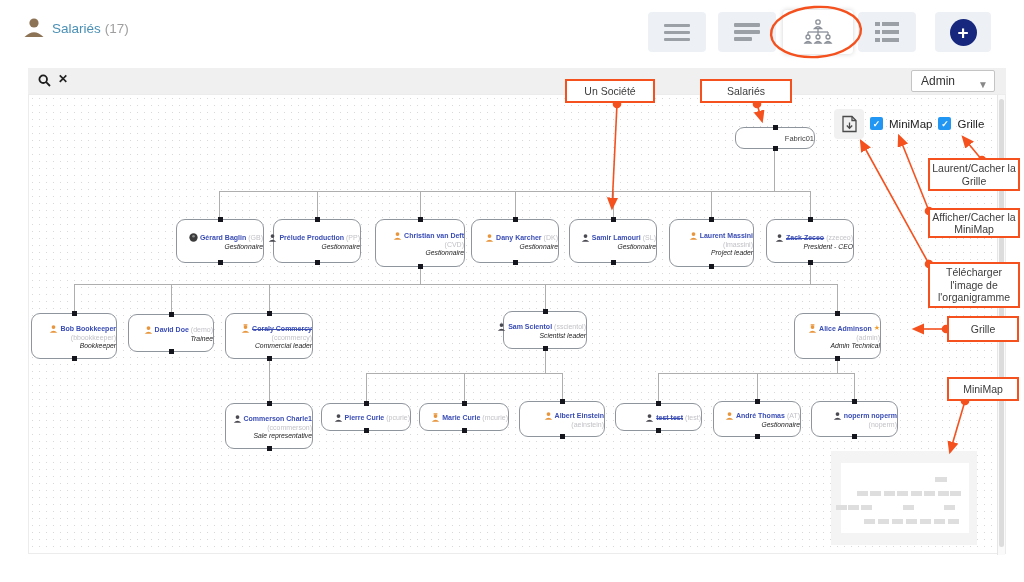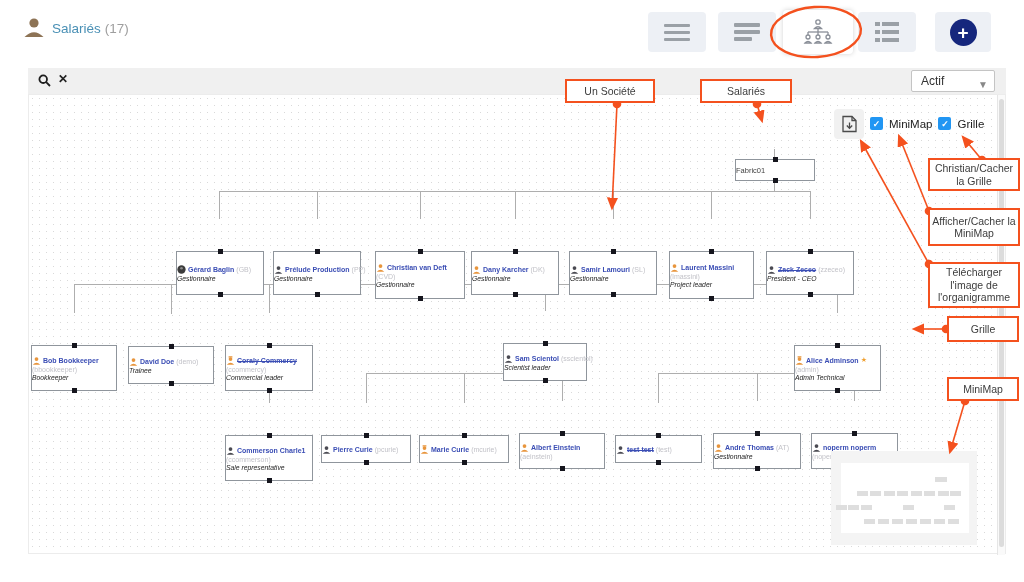--- a/index.html
+++ b/index.html
@@ -24,22 +24,22 @@
   #status-select { position:absolute; right:11px; top:2px; width:84px; height:22px; background:#fff; border:1px solid #c4c4c4; border-radius:2px; font-size:12px; color:#333; line-height:20px; padding-left:9px; cursor:pointer; }
   #status-caret { position:absolute; right:6px; top:4px; color:#888; font-size:10px; }
 
   
   #canvas { position:absolute; left:28px; top:94px; width:978px; height:460px; background:#fff;
     background-image:radial-gradient(#d9d9d9 0.8px, transparent 0.9px); background-size:7px 7px;
     border:1px solid #ececec; }
   #v-scrollbar { position:absolute; right:0; top:0; width:8px; height:460px; background:#fafafa; border-left:1px solid #e6e6e6; }
   #v-thumb { position:absolute; right:1px; top:4px; width:5px; height:448px; background:#dcdcdc; border-radius:3px; }
 
-  .org-card { position:absolute; background:#fff; border:1.5px solid #8f959c; border-radius:0;
-    display:flex; flex-direction:column; align-items:flex-start; justify-content:center; gap:1px; cursor:pointer;margin-top:32px; }
+  .org-card { position:absolute; background:#fff; border:1.5px solid #8f959c; border-radius:9px;
+    display:flex; flex-direction:column; align-items:flex-end; justify-content:center; gap:1px; cursor:pointer; }
   .org-card::before, .org-card::after { content:""; position:absolute; left:50%; margin-left:-2.5px; width:5px; height:5px; background:#15151d; }
   .org-card::before { top:-3px; } .org-card::after { bottom:-3px; }
   .co-label { font-size:7.5px; color:#444; }
   .row1 { display:flex; align-items:center; gap:2px; white-space:nowrap; }
   .c-name { font-size:7px; font-weight:bold; color:#3a4db4; }
   .c-name.strike { text-decoration:line-through; }
   .c-user { font-size:7px; color:#c2c2c8; }
   .c-role { font-size:6.8px; font-style:italic; color:#222; white-space:nowrap; }
   .c-star { font-size:7px; color:#f0a030; }
   .p-icon { display:flex; }
@@ -118,21 +118,21 @@
   </div>
 </div>
 
 <div id="filter-bar">
   <svg id="search-icon" width="13" height="13" viewBox="0 0 13 13" fill="none" stroke="#1d1d1d" stroke-width="1.8">
     <circle cx="5.2" cy="5.2" r="3.8"></circle>
       <line x1="8.2" y1="8.2" x2="12" y2="12"></line>
   </svg>
   <span id="clear-icon">✕</span>
   <div id="status-select">
-    <span>Actif</span>
+    <span>Admin</span>
     <span id="status-caret">▼</span>
   </div>
 </div>
 
 <div id="canvas">
   <div id="org-lines">
       <div class="cline" style="left: 745px; top: 54px; width: 1px; height: 42px;"></div>
       <div class="cline" style="left: 190px; top: 96px; width: 591px; height: 1px;"></div>
       <div class="cline" style="left: 190px; top: 96px; width: 1px; height: 28px;"></div>
       <div class="cline" style="left: 288px; top: 96px; width: 1px; height: 28px;"></div>
@@ -477,18 +477,18 @@
     <circle cx="929" cy="264" r="4.3" fill="#f4511e"></circle>
     <line x1="946" y1="329" x2="914" y2="329" stroke="#f4511e" stroke-width="1.6" marker-end="url(#ah)"></line>
     <circle cx="946" cy="329" r="4.3" fill="#f4511e"></circle>
     <line x1="965" y1="401" x2="950" y2="452" stroke="#f4511e" stroke-width="1.6" marker-end="url(#ah)"></line>
     <circle cx="965" cy="401" r="4.3" fill="#f4511e"></circle>
     <ellipse cx="816" cy="32" rx="45" ry="25" fill="none" stroke="#f4511e" stroke-width="2.4" transform="rotate(-4 816 32)"></ellipse>
   </svg>
 <div id="ann-boxes">
     <div class="ann-box" style="left: 565px; top: 79px; width: 90px; height: 24px;">Un Société</div>
     <div class="ann-box" style="left: 700px; top: 79px; width: 92px; height: 24px;">Salariés</div>
-    <div class="ann-box" style="left: 928px; top: 158px; width: 92px; height: 33px;">Christian/Cacher la Grille</div>
-    <div class="ann-box" style="left: 928px; top: 208px; width: 92px; height: 38px;">Afficher/Cacher la MiniMap</div>
+    <div class="ann-box" style="left: 928px; top: 158px; width: 92px; height: 33px;">Laurent/Cacher la Grille</div>
+    <div class="ann-box" style="left: 928px; top: 208px; width: 92px; height: 30px;">Afficher/Cacher la MiniMap</div>
     <div class="ann-box" style="left: 928px; top: 262px; width: 92px; height: 46px;">Télécharger l'image de l'organigramme</div>
     <div class="ann-box" style="left: 947px; top: 316px; width: 72px; height: 26px;">Grille</div>
     <div class="ann-box" style="left: 947px; top: 377px; width: 72px; height: 24px;">MiniMap</div>
   </div>
 
 </body></html>

